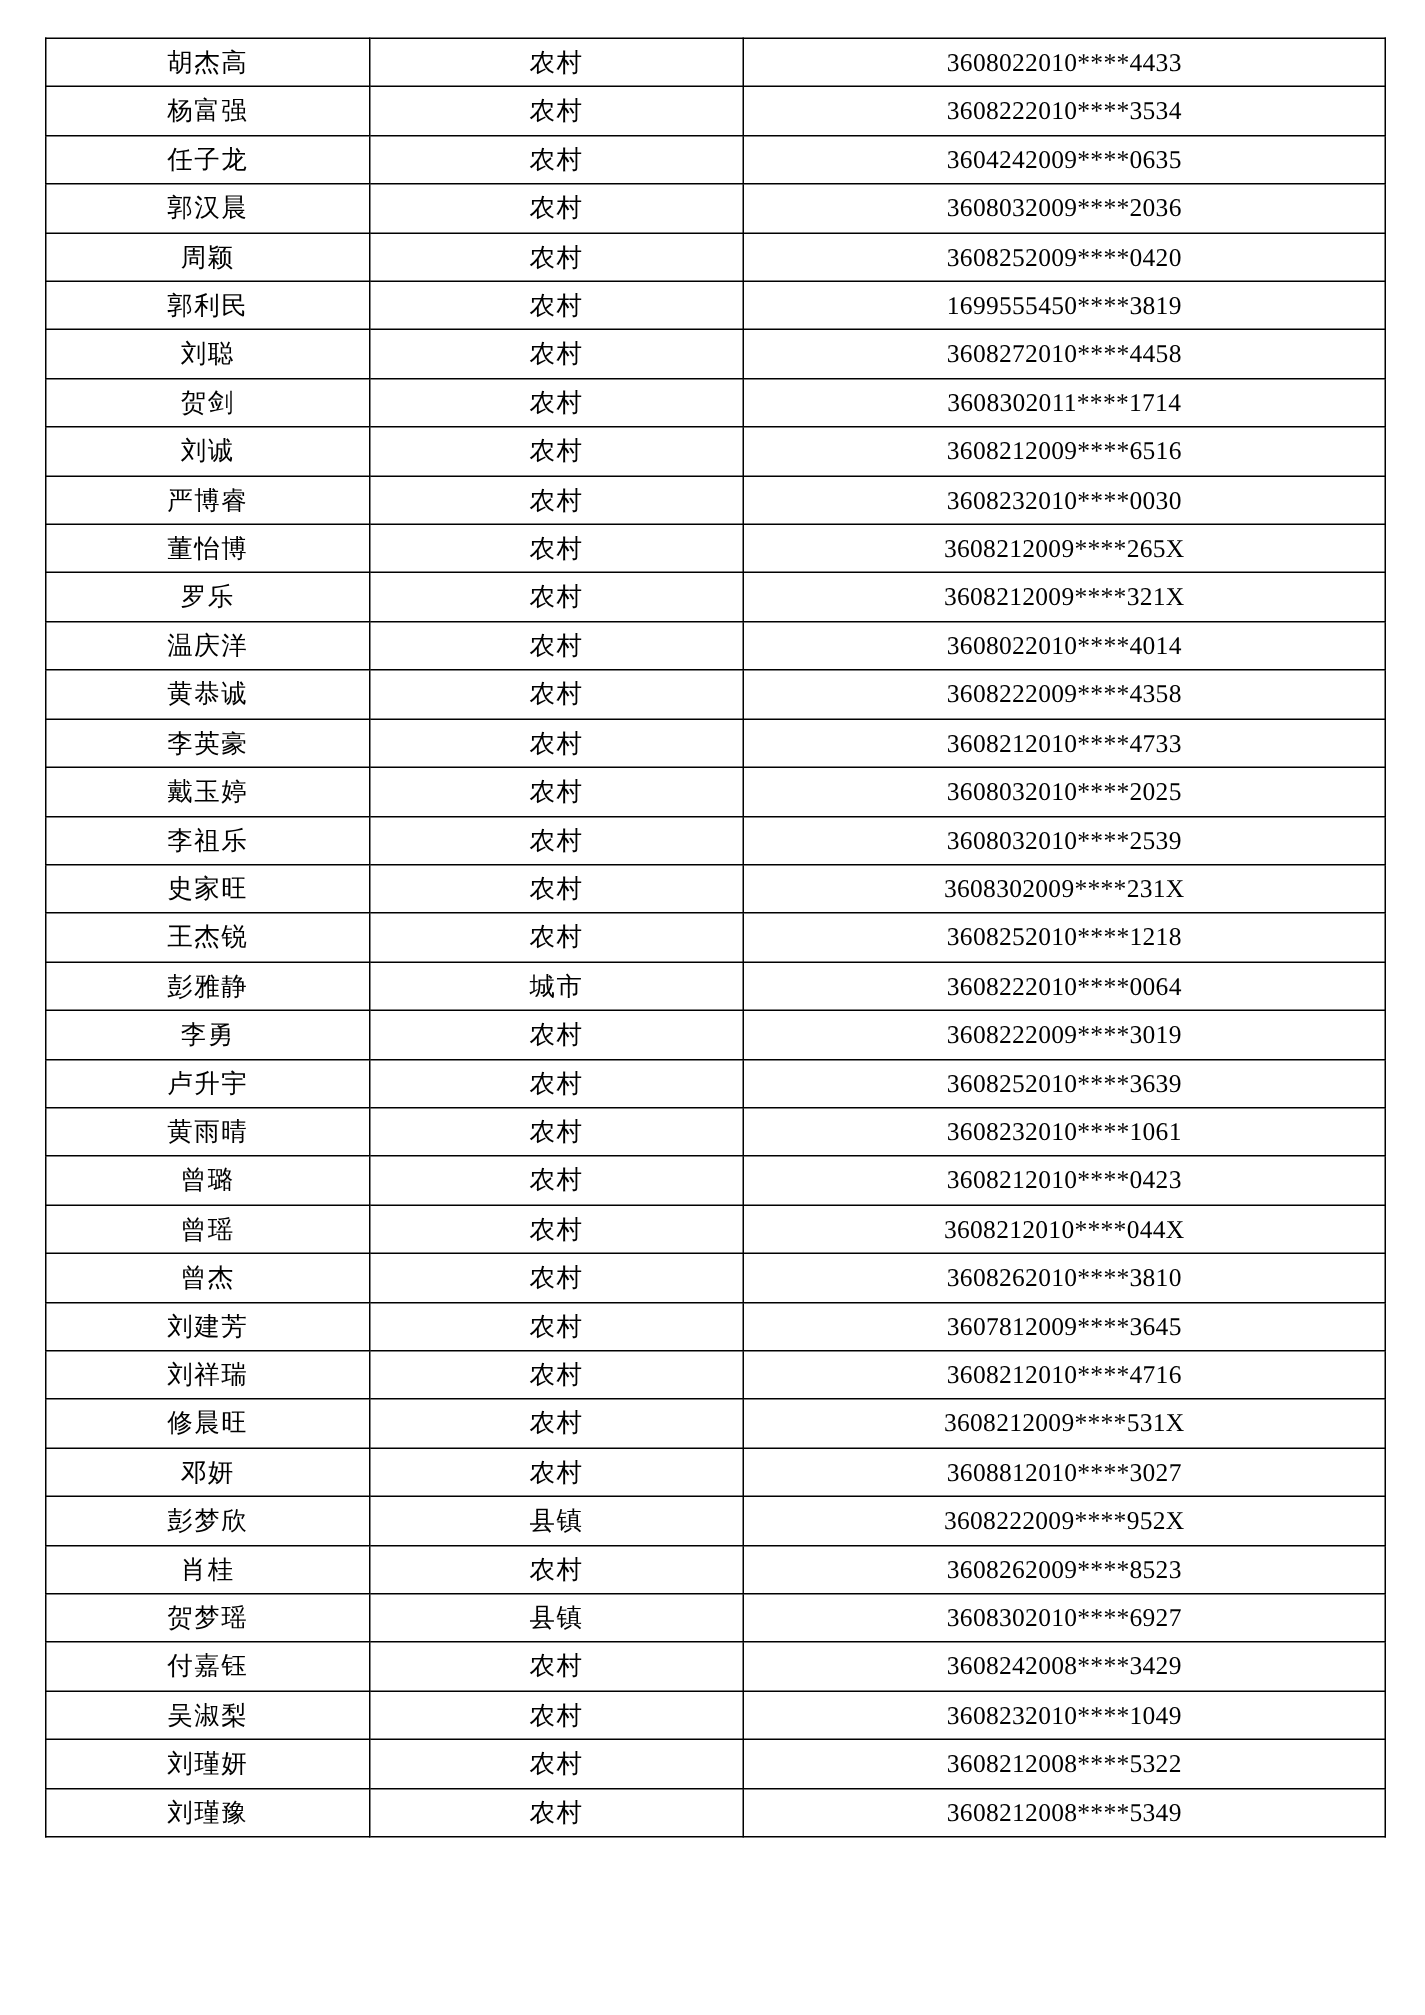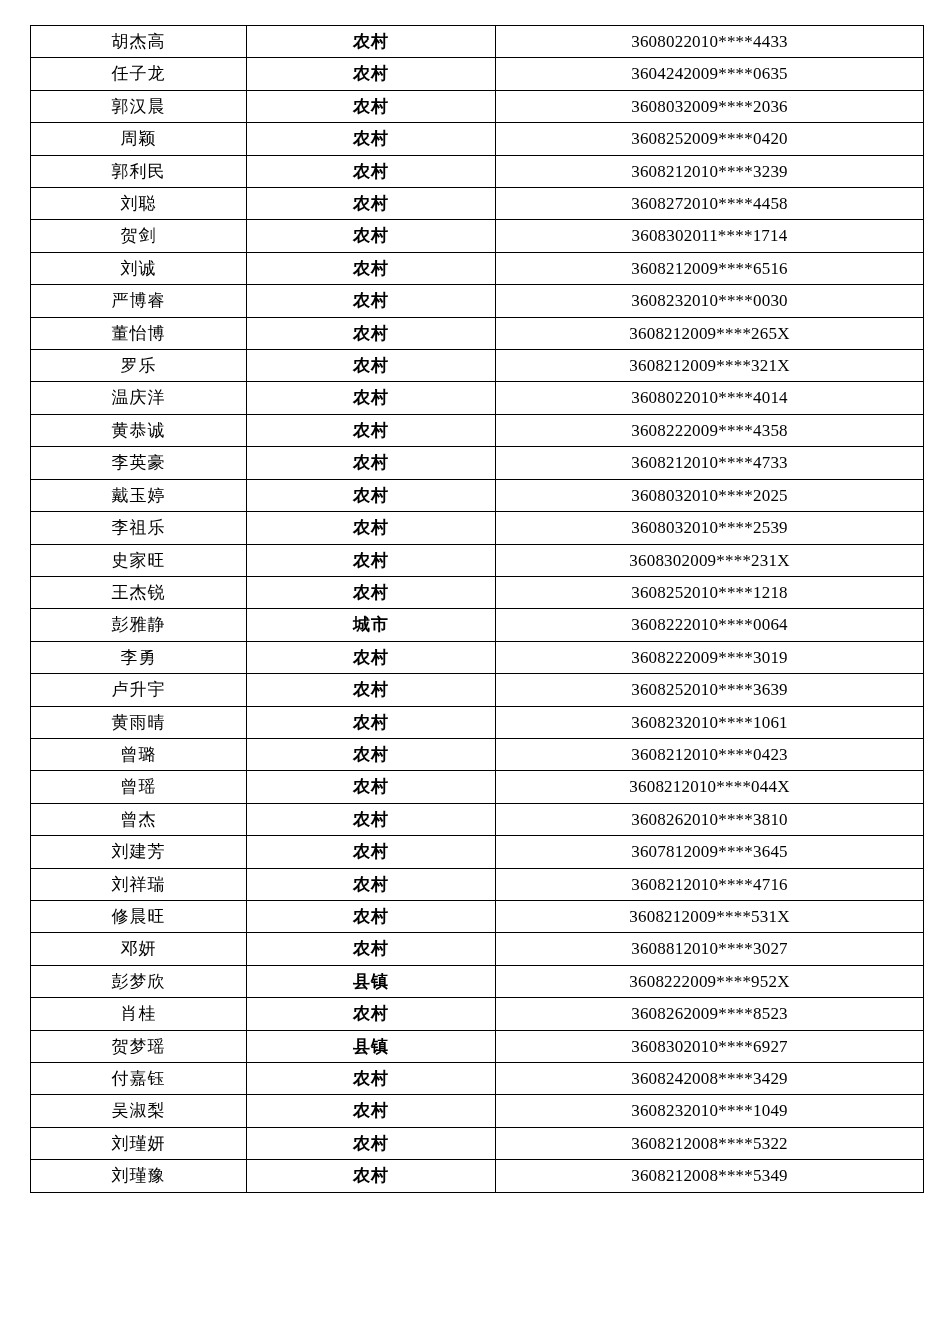--- a/index.html
+++ b/index.html
@@ -38,58 +38,62 @@
     white-space: nowrap;
     overflow: hidden;
   }
   td.col-name {
     width: 215px;
     letter-spacing: 1px;
   }
   td.col-type {
     width: 248px;
     letter-spacing: 1px;
-    font-weight: bold;
   }
   td.col-id {
     width: 427px;
     font-family: Liberation Serif, serif;
     letter-spacing: 0.2px;
   }
 </style>
 </head>
 <body>
 
 <div class="page">
   <table class="roster">
     <tbody>
         <tr>
           <td class="col-name">胡杰高</td>
           <td class="col-type">农村</td>
           <td class="col-id">3608022010****4433</td>
         </tr>
         <tr>
+          <td class="col-name">杨富强</td>
+          <td class="col-type">农村</td>
+          <td class="col-id">3608222010****3534</td>
+        </tr>
+        <tr>
           <td class="col-name">任子龙</td>
           <td class="col-type">农村</td>
           <td class="col-id">3604242009****0635</td>
         </tr>
         <tr>
           <td class="col-name">郭汉晨</td>
           <td class="col-type">农村</td>
           <td class="col-id">3608032009****2036</td>
         </tr>
         <tr>
           <td class="col-name">周颖</td>
           <td class="col-type">农村</td>
           <td class="col-id">3608252009****0420</td>
         </tr>
         <tr>
           <td class="col-name">郭利民</td>
           <td class="col-type">农村</td>
-          <td class="col-id">3608212010****3239</td>
+          <td class="col-id">1699555450****3819</td>
         </tr>
         <tr>
           <td class="col-name">刘聪</td>
           <td class="col-type">农村</td>
           <td class="col-id">3608272010****4458</td>
         </tr>
         <tr>
           <td class="col-name">贺剑</td>
           <td class="col-type">农村</td>
           <td class="col-id">3608302011****1714</td>

